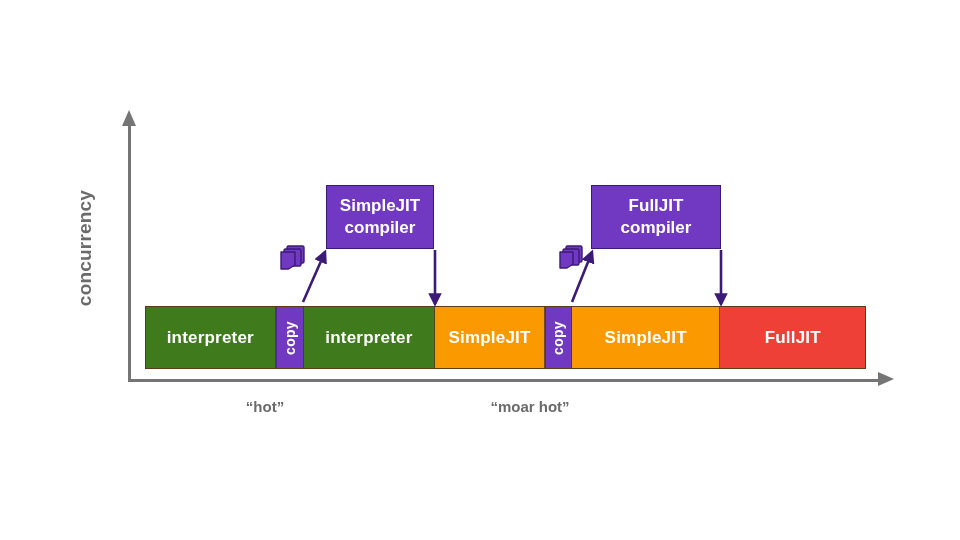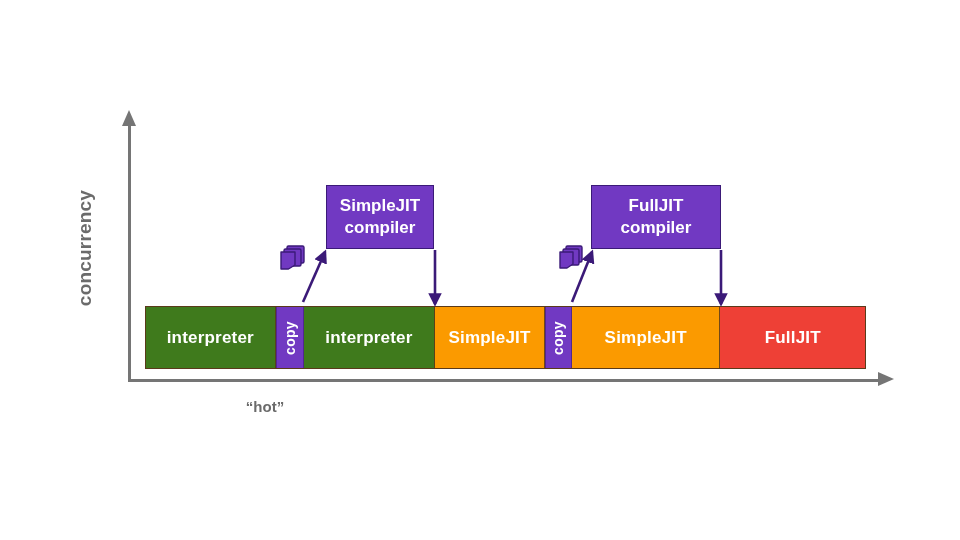--- a/index.html
+++ b/index.html
@@ -222,14 +222,15 @@
 
     <g>
       <rect x="566" y="246" width="16" height="16" rx="1.5" fill="#7139C2" stroke="#3B1A78" stroke-width="1.4"></rect>
       <rect x="563" y="249" width="16" height="16" rx="1.5" fill="#7139C2" stroke="#3B1A78" stroke-width="1.4"></rect>
       <path d="M 560 252 L 573 252 L 573 264 L 567 268 L 560 268 Z" fill="#7139C2" stroke="#3B1A78" stroke-width="1.4" stroke-linejoin="round"></path>
     </g>
   </svg>
 
   <div class="tick-label" id="tick-hot">“hot”</div>
 
+  <div class="tick-label" id="tick-moar-hot">“moar hot”</div>
 
 </div>
 
 </body></html>

